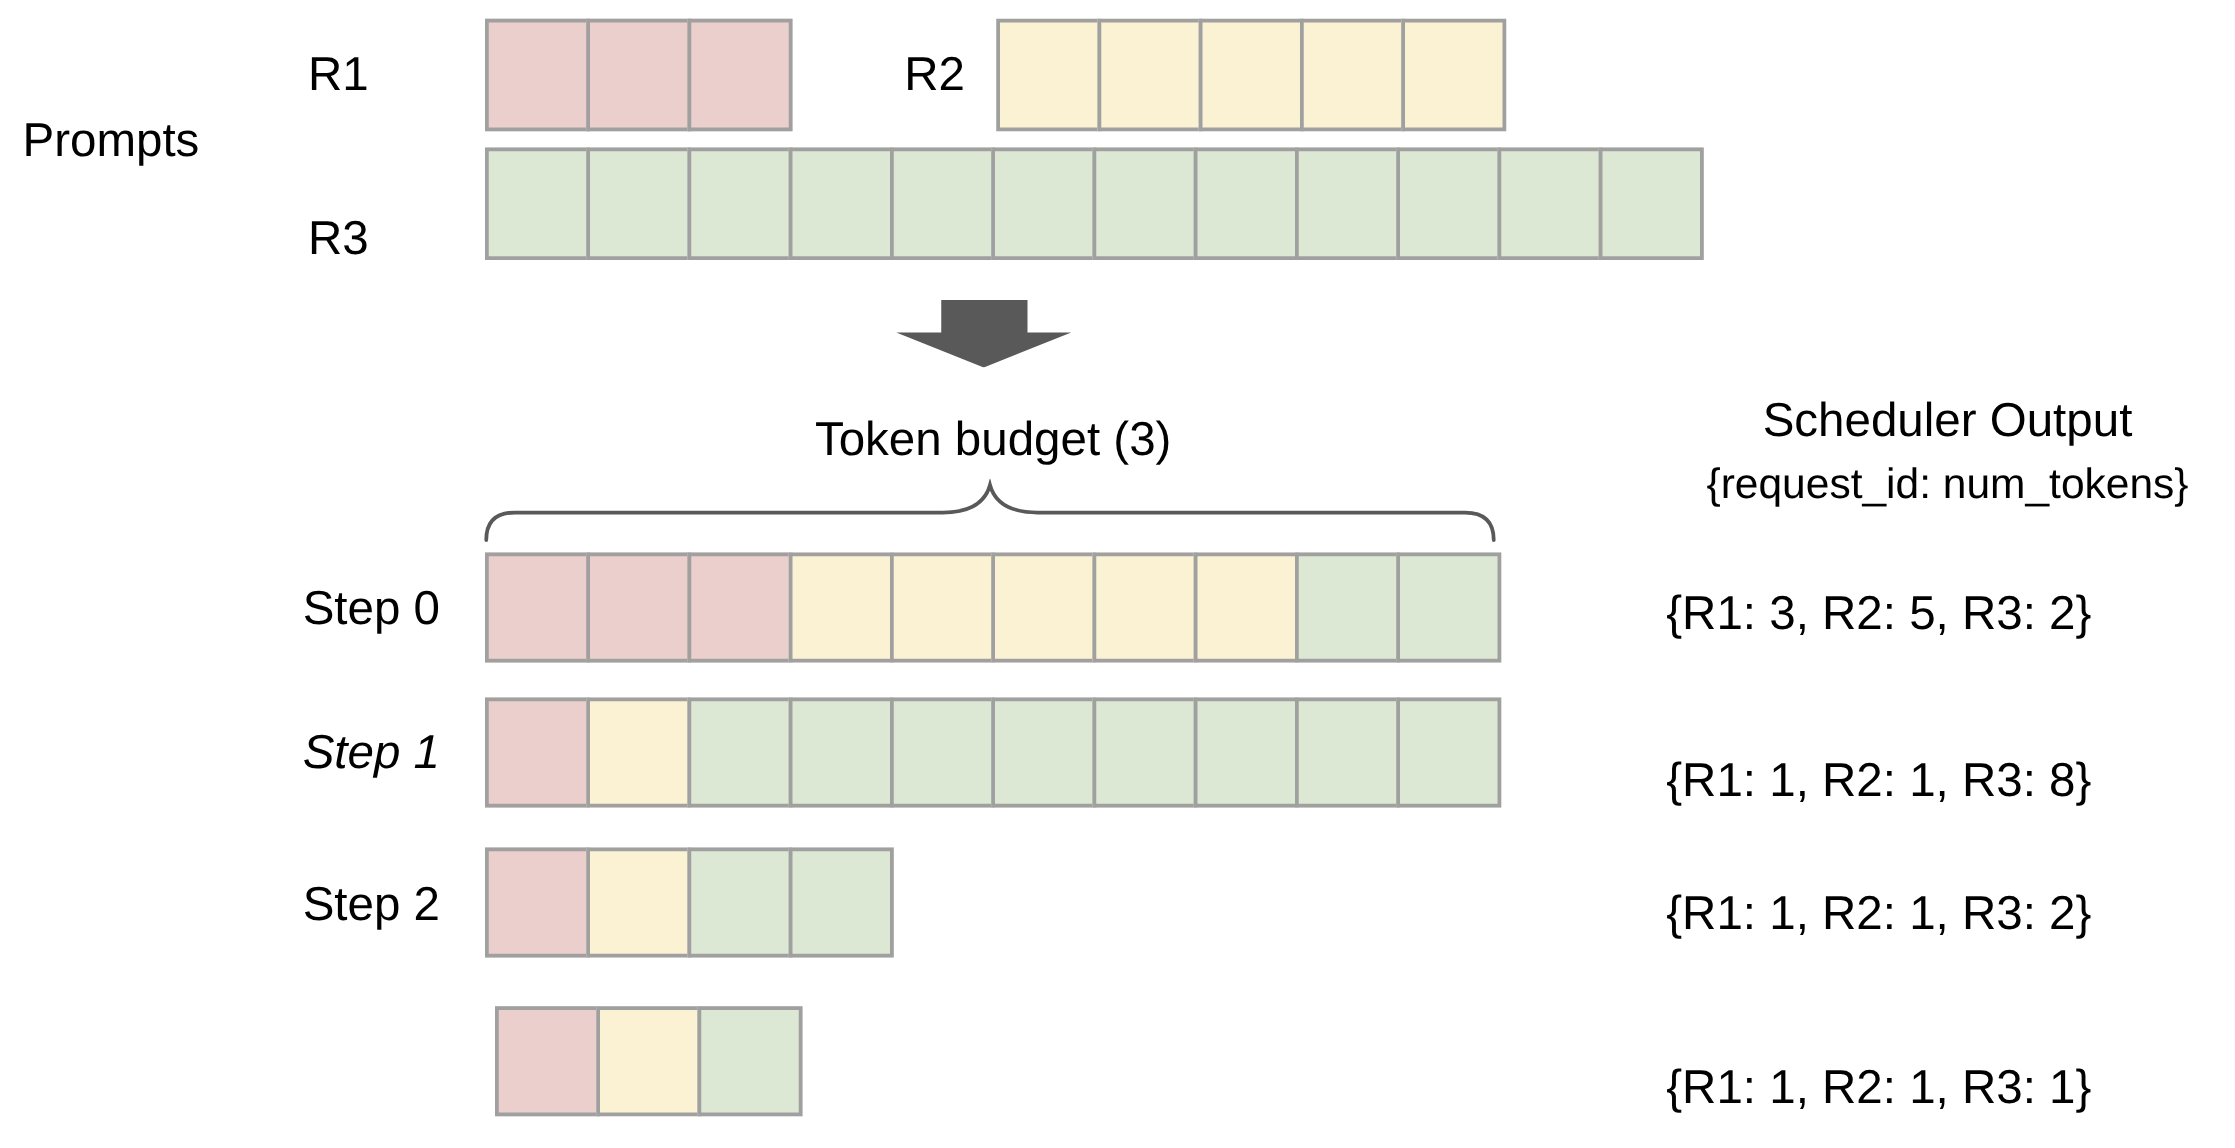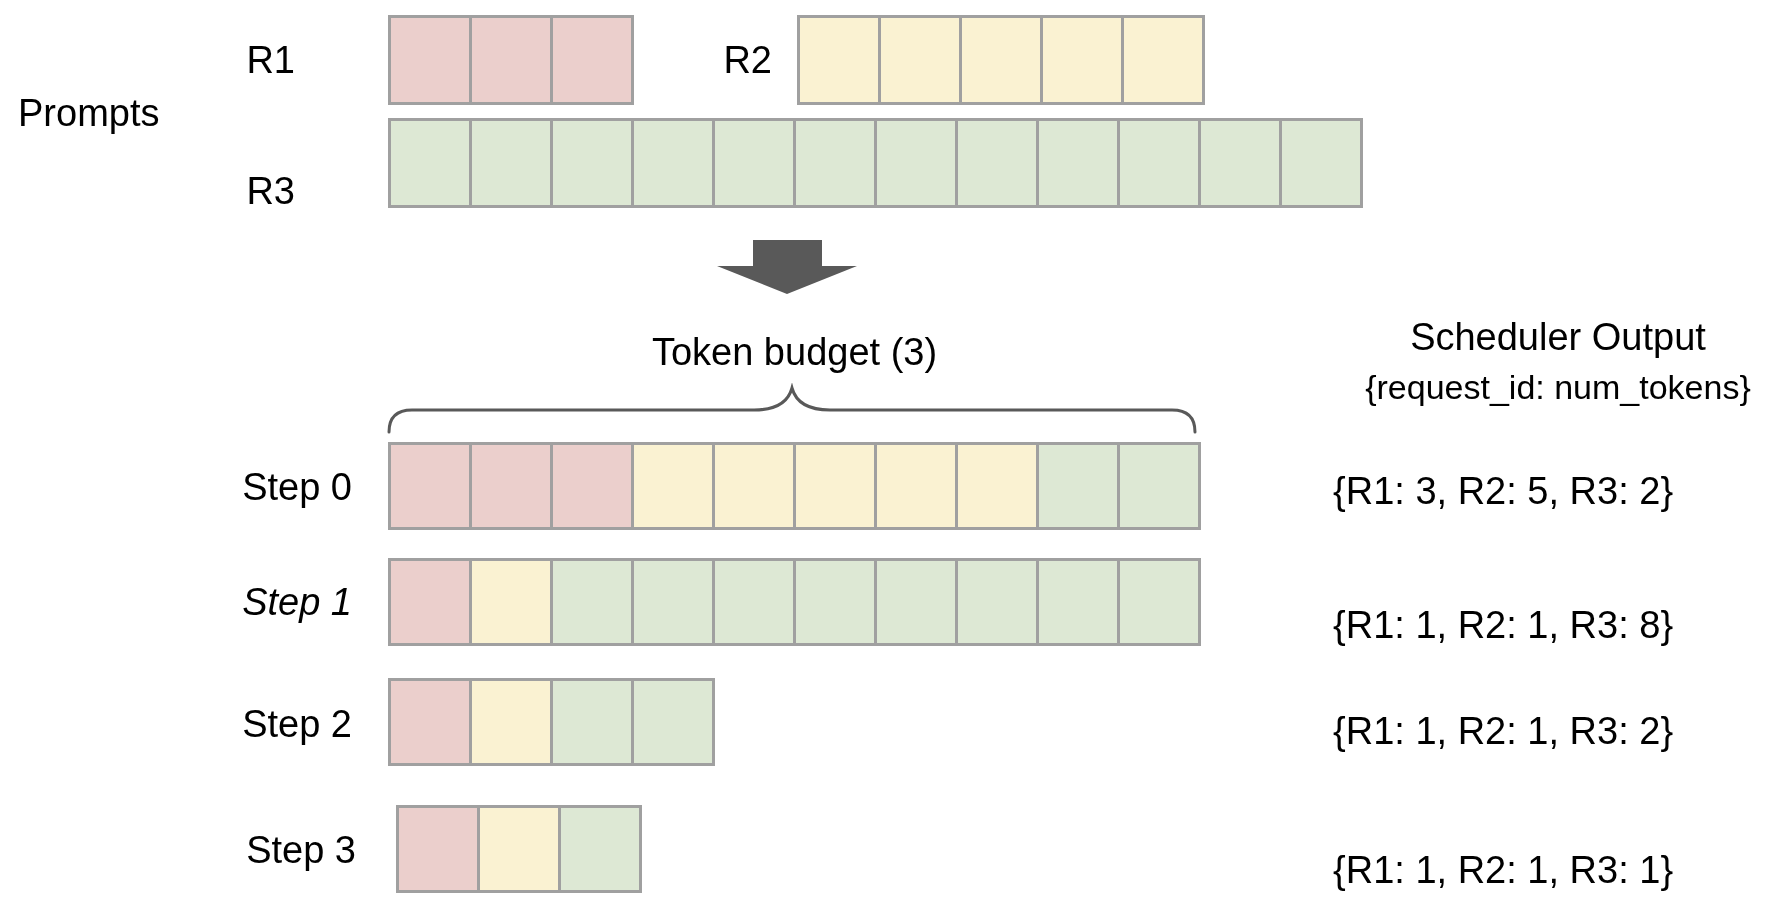--- a/index.html
+++ b/index.html
@@ -128,21 +128,20 @@
 
   <div class="label right-align" style="left:160px; top:697px; width:192px;">Step 2</div>
   <div class="token-row step-row" style="left:388px; top:678px;">
       <div class="cell" style="background: rgb(235, 207, 204);"></div>
       <div class="cell" style="background: rgb(250, 242, 210);"></div>
       <div class="cell" style="background: rgb(221, 232, 212);"></div>
       <div class="cell" style="background: rgb(221, 232, 212);"></div>
     </div>
   <div class="label" style="left:1333px; top:704px;">{R1: 1, R2: 1, R3: 2}</div>
 
-  <div class="label right-align" style="left:164px; top:823px; width:192px;">Step 3</div>
   <div class="token-row step-row" style="left:396px; top:805px;">
       <div class="cell" style="background: rgb(235, 207, 204);"></div>
       <div class="cell" style="background: rgb(250, 242, 210);"></div>
       <div class="cell" style="background: rgb(221, 232, 212);"></div>
     </div>
   <div class="label" style="left:1333px; top:843px;">{R1: 1, R2: 1, R3: 1}</div>
 
 </div>
 
 </body></html>

